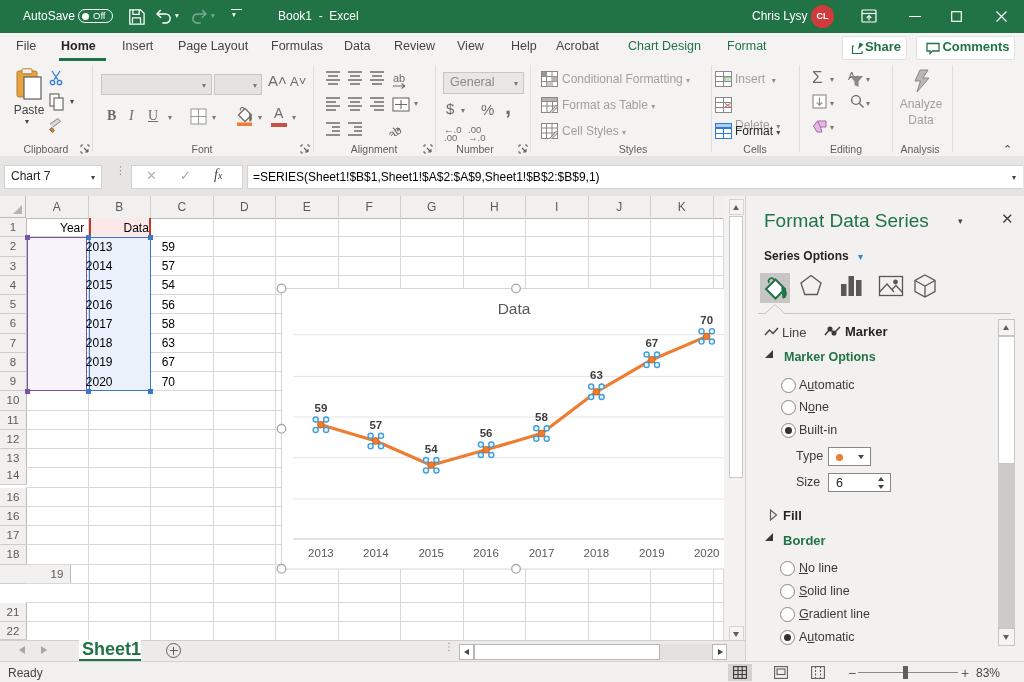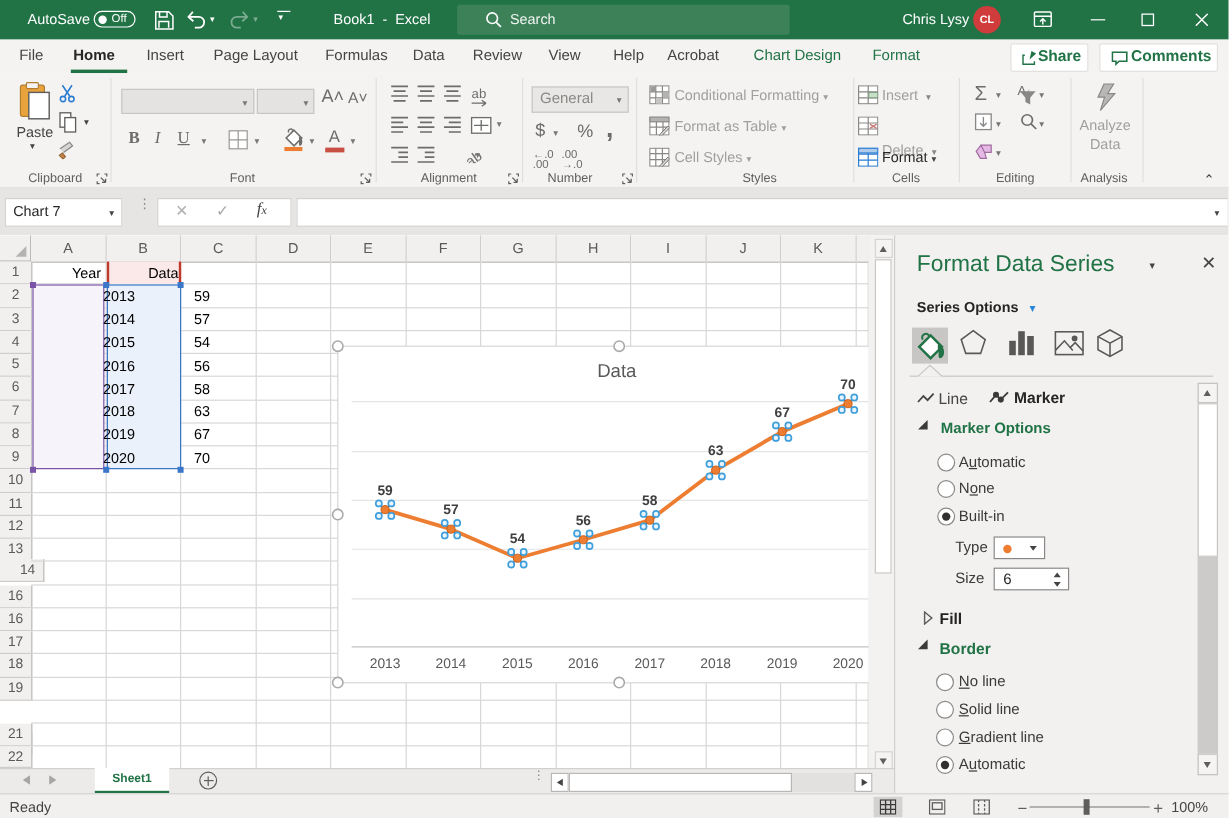--- a/index.html
+++ b/index.html
@@ -63,27 +63,20 @@
     </svg>
     <div style="position:absolute;left:175px;top:11px;font-size:7.5px;color:#fff;">▾</div>
     <svg style="position:absolute;left:190px;top:8px;opacity:.4;" width="18" height="17" viewBox="0 0 22 20" fill="none" stroke="#fff" stroke-width="1.8">
       <path d="M15 2 L19.5 7 L14.5 11.5"></path>
         <path d="M19.5 7 H9 a5.5 5.5 0 0 0 -5.5 5.5 a5.5 5.5 0 0 0 5.5 5.5 H13"></path>
     </svg>
     <div style="position:absolute;left:211px;top:11px;font-size:7.5px;color:#fff;opacity:.4;">▾</div>
     <div style="position:absolute;left:231px;top:9px;width:11px;height:1.3px;background:#fff;"></div>
     <div style="position:absolute;left:232px;top:10px;font-size:7.5px;color:#fff;">▾</div>
     <div class="tb-txt" style="left:278px;text-align:center;">Book1&nbsp;&nbsp;-&nbsp;&nbsp;Excel</div>
-    <div id="searchbox">
-      <svg style="position:absolute;left:23px;top:5px;" width="15" height="15" viewBox="0 0 15 15" fill="none" stroke="#fff" stroke-width="1.4">
-        <circle cx="6.2" cy="6.2" r="4.4"></circle>
-          <path d="M9.6 9.6 L13.4 13.4"></path>
-      </svg>
-      <div style="position:absolute;left:44px;top:0;font-size:12px;color:#f0f5f1;line-height:25px;">Search</div>
-    </div>
     <div class="tb-txt" style="left:752px;">Chris Lysy</div>
     <div id="avatar">CL</div>
     <svg style="position:absolute;left:861px;top:9px;" width="16" height="15" viewBox="0 0 16 15" fill="none" stroke="#fff" stroke-width="1.2">
       <rect x="1" y="1" width="14" height="12" rx="1"></rect>
         <path d="M1 4.5 H15"></path>
         <path d="M8 11.5 V7"></path>
         <path d="M5.7 9 L8 6.7 L10.3 9"></path>
     </svg>
     <div style="position:absolute;left:909px;top:0;width:17px;height:33px;">
         <div style="position:absolute;left:0;top:16px;width:12px;height:1.4px;background:#fff;"></div>
@@ -310,20 +303,21 @@
         <span style="position:absolute;left:6px;top:3px;font-size:12px;color:#262626;">Chart 7</span>
         <span style="position:absolute;right:6px;top:7px;font-size:8px;color:#444;">▾</span>
       </div>
     <div style="position:absolute;left:115px;top:12px;color:#8a8886;font-size:11px;line-height:5px;">⋮</div>
     <div class="fbox" style="left:131px;width:110px;">
       <span style="position:absolute;left:14px;top:2px;font-size:13px;color:#b3b1af;">✕</span>
       <span style="position:absolute;left:48px;top:2px;font-size:13px;color:#a8a6a4;">✓</span>
       <span style="position:absolute;left:82px;top:1px;font-size:14px;font-style:italic;font-family:'Liberation Serif',serif;color:#444;"><i>f</i><span style="font-size:10px;">x</span></span>
     </div>
     <div class="fbox" style="left:247px;width:775px;border-right:none;">
+      <span style="position:absolute;left:5px;top:3.5px;font-size:12px;color:#000;">=SERIES(Sheet1!$B$1,Sheet1!$A$2:$A$9,Sheet1!$B$2:$B$9,1)</span>
       <span style="position:absolute;right:7px;top:7px;font-size:8px;color:#444;">▾</span>
     </div>
   </div>
   <div id="grid" class="abs">
     <div style="position:absolute;left:0;top:0;width:26px;height:22px;background:#f1f0ef;border-right:1px solid #bdbbb9;border-bottom:1px solid #bdbbb9;box-sizing:border-box;">
         <div style="position:absolute;right:3px;bottom:3px;width:0;height:0;border-left:9px solid transparent;border-bottom:9px solid #b5b3b1;"></div>
       </div>
     <div class="colhead" style="left:26.0px;width:61.5px;">A</div>
     <div class="colhead" style="left:88.5px;width:61.5px;">B</div>
     <div class="colhead" style="left:151.0px;width:61.5px;">C</div>
@@ -342,26 +336,26 @@
     <div class="rowhead" style="top:79.75px;height:18.25px;line-height:18px;">4</div>
     <div class="rowhead" style="top:99.00px;height:18.25px;line-height:18px;">5</div>
     <div class="rowhead" style="top:118.25px;height:18.25px;line-height:18px;">6</div>
     <div class="rowhead" style="top:137.50px;height:18.25px;line-height:18px;">7</div>
     <div class="rowhead" style="top:156.75px;height:18.25px;line-height:18px;">8</div>
     <div class="rowhead" style="top:176.00px;height:18.25px;line-height:18px;">9</div>
     <div class="rowhead" style="top:195.25px;height:18.25px;line-height:18px;">10</div>
     <div class="rowhead" style="top:214.50px;height:18.25px;line-height:18px;">11</div>
     <div class="rowhead" style="top:233.75px;height:18.25px;line-height:18px;">12</div>
     <div class="rowhead" style="top:253.00px;height:18.25px;line-height:18px;">13</div>
-    <div class="rowhead" style="top:270px;height:18.25px;line-height:18px;padding-left:10px;">14</div>
+    <div class="rowhead" style="top:270px;height:18.25px;line-height:18px;">14</div>
     <div class="rowhead" style="top:291.50px;height:18.25px;line-height:18px;">16</div>
     <div class="rowhead" style="top:310.75px;height:18.25px;line-height:18px;">16</div>
     <div class="rowhead" style="top:330.00px;height:18.25px;line-height:18px;">17</div>
     <div class="rowhead" style="top:349.25px;height:18.25px;line-height:18px;">18</div>
-    <div class="rowhead" style="top:368.50px;height:18.25px;line-height:18px;">19</div>
+    <div class="rowhead" style="top:368.50px;height:18.25px;line-height:18px;padding-left:44px;">19</div>
     <div class="rowhead" style="top:387.75px;height:18.25px;line-height:18px;margin-top:26px;">20</div>
     <div class="rowhead" style="top:407.00px;height:18.25px;line-height:18px;">21</div>
     <div class="rowhead" style="top:426.25px;height:16.75px;line-height:18px;">22</div>
     <div class="gl-v" style="left:87.5px;top:22px;height:422px;"></div>
     <div class="gl-v" style="left:150.0px;top:22px;height:422px;"></div>
     <div class="gl-v" style="left:212.5px;top:22px;height:422px;"></div>
     <div class="gl-v" style="left:275.0px;top:22px;height:422px;"></div>
     <div class="gl-v" style="left:337.5px;top:22px;height:422px;"></div>
     <div class="gl-v" style="left:400.0px;top:22px;height:422px;"></div>
     <div class="gl-v" style="left:462.5px;top:22px;height:422px;"></div>
@@ -509,21 +503,21 @@
       <div style="position:absolute;left:0;top:0;width:17px;height:17px;background:#f5f4f3;border:1px solid #c6c4c2;box-sizing:border-box;"></div>
       <div style="position:absolute;left:5px;top:6px;width:0;height:0;border-left:3.8px solid transparent;border-right:3.8px solid transparent;border-bottom:5px solid #605e5c;"></div>
       <div style="position:absolute;left:0;top:17px;width:17px;height:128px;background:#fff;border:1px solid #c8c6c4;box-sizing:border-box;"></div>
       <div style="position:absolute;left:0;top:309px;width:17px;height:18px;background:#f5f4f3;border:1px solid #c6c4c2;box-sizing:border-box;"></div>
       <div style="position:absolute;left:5px;top:316px;width:0;height:0;border-left:3.8px solid transparent;border-right:3.8px solid transparent;border-top:5px solid #605e5c;"></div>
     </div>
   </div>
   <div id="sheetbar" class="abs">
     <div style="position:absolute;left:19px;top:5px;width:0;height:0;border-top:4.5px solid transparent;border-bottom:4.5px solid transparent;border-right:6px solid #a8a6a4;"></div>
     <div style="position:absolute;left:41px;top:5px;width:0;height:0;border-top:4.5px solid transparent;border-bottom:4.5px solid transparent;border-left:6px solid #a8a6a4;"></div>
-    <div style="position:absolute;left:79px;top:-1px;width:62px;height:19px;background:#fff;border-bottom:2.5px solid #217346;text-align:center;font-size:10px;font-weight:bold;color:#217346;line-height:19px;">Sheet1</div>
+    <div style="position:absolute;left:79px;top:-1px;width:62px;height:19px;background:#fff;border-bottom:2.5px solid #217346;text-align:right;font-size:18px;font-weight:bold;color:#217346;line-height:19px;">Sheet1</div>
     <div style="position:absolute;left:166px;top:2px;width:15px;height:15px;border:1.2px solid #605e5c;border-radius:50%;box-sizing:border-box;">
       <div style="position:absolute;left:2.5px;top:6px;width:8px;height:1.3px;background:#605e5c;"></div>
       <div style="position:absolute;left:5.8px;top:2.7px;width:1.3px;height:8px;background:#605e5c;"></div>
     </div>
     <div style="position:absolute;left:444px;top:4px;color:#8a8886;font-size:10px;line-height:4.5px;">⋮</div>
     <div style="position:absolute;left:459px;top:3px;width:15px;height:16px;background:#fff;border:1px solid #b9b7b5;box-sizing:border-box;"></div>
     <div style="position:absolute;left:464px;top:7.5px;width:0;height:0;border-top:3.8px solid transparent;border-bottom:3.8px solid transparent;border-right:5.2px solid #444;"></div>
     <div style="position:absolute;left:474px;top:3px;width:238px;height:16px;background:#e3e1df;"></div>
     <div style="position:absolute;left:474px;top:3px;width:186px;height:16px;background:#fff;border:1px solid #b9b7b5;box-sizing:border-box;"></div>
     <div style="position:absolute;left:712px;top:3px;width:15px;height:16px;background:#fff;border:1px solid #b9b7b5;box-sizing:border-box;"></div>
@@ -541,21 +535,21 @@
         <rect x="3" y="3" width="8" height="5.5"></rect>
       </svg>
     <svg style="position:absolute;left:811px;top:4px;" width="14" height="13" viewBox="0 0 14 13" fill="none" stroke="#605e5c" stroke-width="1.1">
         <rect x="0.6" y="0.6" width="12.8" height="11.8"></rect>
         <path d="M4.5 0.6 V12.4 M9.5 0.6 V12.4" stroke-dasharray="2 1.5"></path>
       </svg>
     <div style="position:absolute;left:848px;top:3px;font-size:14px;color:#605e5c;">−</div>
     <div style="position:absolute;left:858px;top:10px;width:100px;height:1.4px;background:#8a8886;"></div>
     <div style="position:absolute;left:903px;top:4px;width:4.5px;height:13px;background:#605e5c;"></div>
     <div style="position:absolute;left:961px;top:3px;font-size:14px;color:#605e5c;">+</div>
-    <div style="position:absolute;left:976px;top:4px;font-size:12px;color:#444;">100%</div>
+    <div style="position:absolute;left:976px;top:4px;font-size:12px;color:#444;">83%</div>
   </div>
   <div id="chart" class="abs" style="left:0;top:0;">
     <svg style="position:absolute;left:275px;top:282px;" width="449" height="294" viewBox="0 0 449 294">
     <rect x="6.5" y="6.5" width="443" height="280.5" fill="#ffffff" stroke="#d6d6d6" stroke-width="1"></rect>
     <line x1="18" y1="52.7" x2="449" y2="52.7" stroke="#e4e4e4" stroke-width="1"></line>
     <line x1="18" y1="94.4" x2="449" y2="94.4" stroke="#e4e4e4" stroke-width="1"></line>
     <line x1="18" y1="135.0" x2="449" y2="135.0" stroke="#e4e4e4" stroke-width="1"></line>
     <line x1="18" y1="175.7" x2="449" y2="175.7" stroke="#e4e4e4" stroke-width="1"></line>
     <line x1="18" y1="217.0" x2="449" y2="217.0" stroke="#e4e4e4" stroke-width="1"></line>
     <line x1="18" y1="257" x2="449" y2="257" stroke="#c3c3c3" stroke-width="1"></line>

